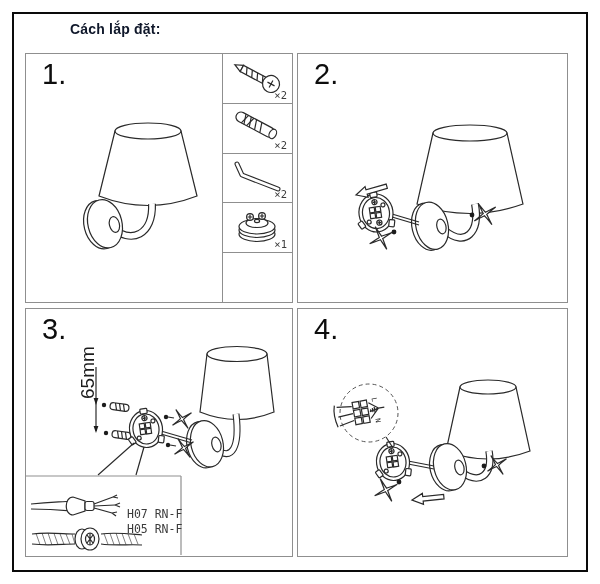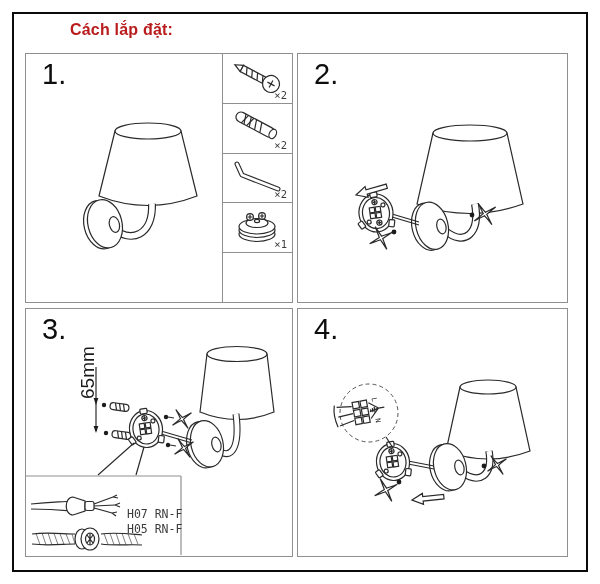--- a/index.html
+++ b/index.html
@@ -1,18 +1,18 @@
 <!DOCTYPE html>
 <html><head>
 <meta charset="utf-8">
 <style>
   html,body{margin:0;padding:0;background:#fff;}
   body{width:600px;height:584px;position:relative;font-family:"Liberation Sans",sans-serif;color:#111;}
   .frame{position:absolute;left:12px;top:12px;width:576px;height:560px;border:2.5px solid #0a0a0a;box-sizing:border-box;background:#fff;}
-  .title{position:absolute;left:70px;top:21px;font-size:16px;font-weight:bold;letter-spacing:.2px;color:#b91c1c;}
+  .title{position:absolute;left:70px;top:21px;font-size:14px;font-weight:bold;letter-spacing:.2px;color:#0f172a;}
   .panel{position:absolute;border:1.2px solid #8f8f8f;background:#fff;box-sizing:border-box;}
   #panel1{left:25px;top:53px;width:268px;height:250px;}
   #panel2{left:297px;top:53px;width:271px;height:250px;}
   #panel3{left:25px;top:308px;width:268px;height:249px;}
   #panel4{left:297px;top:308px;width:271px;height:249px;}
   .step-num{position:absolute;left:16px;top:4px;font-size:29px;color:#0d0d0d;}
   .panel svg{position:absolute;left:0;top:0;}
   .parts-col{position:absolute;right:0;top:0;width:70px;height:100%;border-left:1.2px solid #8f8f8f;display:flex;flex-direction:column;box-sizing:border-box;}
   .part-cell{flex:1;position:relative;border-bottom:1.2px solid #8f8f8f;}
   .part-cell:last-child{border-bottom:none;}

